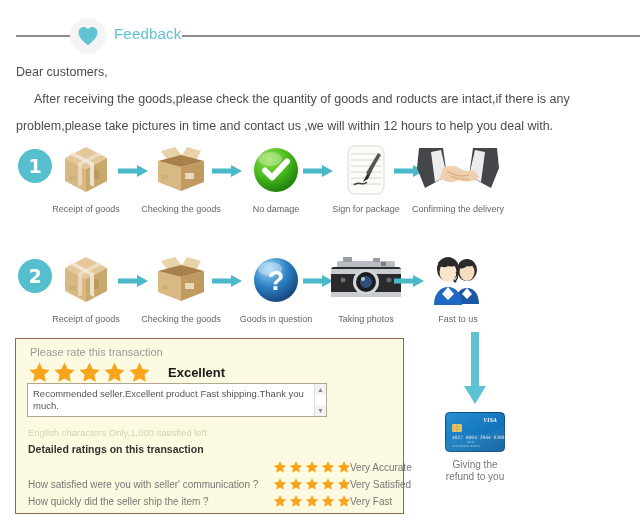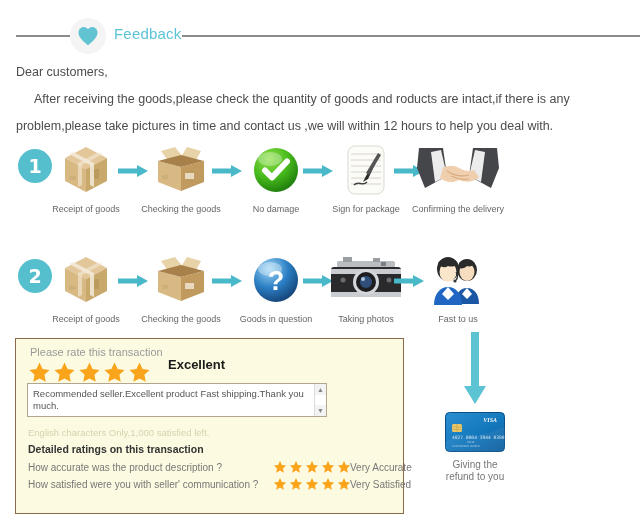--- a/index.html
+++ b/index.html
@@ -68,21 +68,21 @@
 
   
   .ratecard {
     position:absolute; left:15px; top:338px;
     width:389px; height:176px;
     background:#fcfbe1; border:1px solid #8a6a4a;
   }
   .rc-label { position:absolute; left:14px; top:7px; font-size:11px; color:#999; }
   .rc-stars { position:absolute; left:12px; top:22px; }
   .rc-excellent {
-    position:absolute; left:152px; top:18px;
+    position:absolute; left:152px; top:26px;
     font-size:13px; font-weight:bold; color:#1a1a1a;
   }
   .rc-textarea {
     position:absolute; left:11px; top:44px; width:300px; height:34px;
     background:#ffffff; border:1px solid #b3a68f;
     font-size:9.5px; color:#555; padding:4px 20px 0 5px;
     line-height:12px; overflow:hidden;
   }
   .rc-scroll {
     position:absolute; right:0; top:0; bottom:0; width:12px;
@@ -398,21 +398,20 @@
       <div class="sbtn up">▲</div>
       <div class="sbtn down">▼</div>
     </div>
   </div>
 
   <div class="rc-note">English characters Only,1,000 satisfied left.</div>
   <div class="rc-detail-title">Detailed ratings on this transaction</div>
 
   <div class="rc-rows">
     <div class="rc-row">
-      <div class="rc-q">How accurate was the product description ?</div>
       <div class="rc-rs stars small">
         <svg viewBox="0 0 24 24">
             <path d="M12 1.6l3.2 6.8 7.3.9-5.4 5.1 1.4 7.3L12 18.2 5.5 21.7l1.4-7.3L1.5 9.3l7.3-.9z" fill="#f9a41b"></path>
           </svg>
         <svg viewBox="0 0 24 24">
             <path d="M12 1.6l3.2 6.8 7.3.9-5.4 5.1 1.4 7.3L12 18.2 5.5 21.7l1.4-7.3L1.5 9.3l7.3-.9z" fill="#f9a41b"></path>
           </svg>
         <svg viewBox="0 0 24 24">
             <path d="M12 1.6l3.2 6.8 7.3.9-5.4 5.1 1.4 7.3L12 18.2 5.5 21.7l1.4-7.3L1.5 9.3l7.3-.9z" fill="#f9a41b"></path>
           </svg>
@@ -441,20 +440,41 @@
         <svg viewBox="0 0 24 24">
             <path d="M12 1.6l3.2 6.8 7.3.9-5.4 5.1 1.4 7.3L12 18.2 5.5 21.7l1.4-7.3L1.5 9.3l7.3-.9z" fill="#f9a41b"></path>
           </svg>
         <svg viewBox="0 0 24 24">
             <path d="M12 1.6l3.2 6.8 7.3.9-5.4 5.1 1.4 7.3L12 18.2 5.5 21.7l1.4-7.3L1.5 9.3l7.3-.9z" fill="#f9a41b"></path>
           </svg>
       </div>
       <div class="rc-rv">Very Satisfied</div>
     </div>
 
+    <div class="rc-row">
+      <div class="rc-q">How quickly did the seller ship the item ?</div>
+      <div class="rc-rs stars small">
+        <svg viewBox="0 0 24 24">
+            <path d="M12 1.6l3.2 6.8 7.3.9-5.4 5.1 1.4 7.3L12 18.2 5.5 21.7l1.4-7.3L1.5 9.3l7.3-.9z" fill="#f9a41b"></path>
+          </svg>
+        <svg viewBox="0 0 24 24">
+            <path d="M12 1.6l3.2 6.8 7.3.9-5.4 5.1 1.4 7.3L12 18.2 5.5 21.7l1.4-7.3L1.5 9.3l7.3-.9z" fill="#f9a41b"></path>
+          </svg>
+        <svg viewBox="0 0 24 24">
+            <path d="M12 1.6l3.2 6.8 7.3.9-5.4 5.1 1.4 7.3L12 18.2 5.5 21.7l1.4-7.3L1.5 9.3l7.3-.9z" fill="#f9a41b"></path>
+          </svg>
+        <svg viewBox="0 0 24 24">
+            <path d="M12 1.6l3.2 6.8 7.3.9-5.4 5.1 1.4 7.3L12 18.2 5.5 21.7l1.4-7.3L1.5 9.3l7.3-.9z" fill="#f9a41b"></path>
+          </svg>
+        <svg viewBox="0 0 24 24">
+            <path d="M12 1.6l3.2 6.8 7.3.9-5.4 5.1 1.4 7.3L12 18.2 5.5 21.7l1.4-7.3L1.5 9.3l7.3-.9z" fill="#f9a41b"></path>
+          </svg>
+      </div>
+      <div class="rc-rv">Very Fast</div>
+    </div>
   </div>
 </div>
 
 <div class="refund">
   <div class="dn">
     <svg width="22" height="72" viewBox="0 0 22 72">
       <path d="M7 0h8v54h7l-11 18L0 54h7z" fill="#5bc3d2"></path>
     </svg>
   </div>
 

